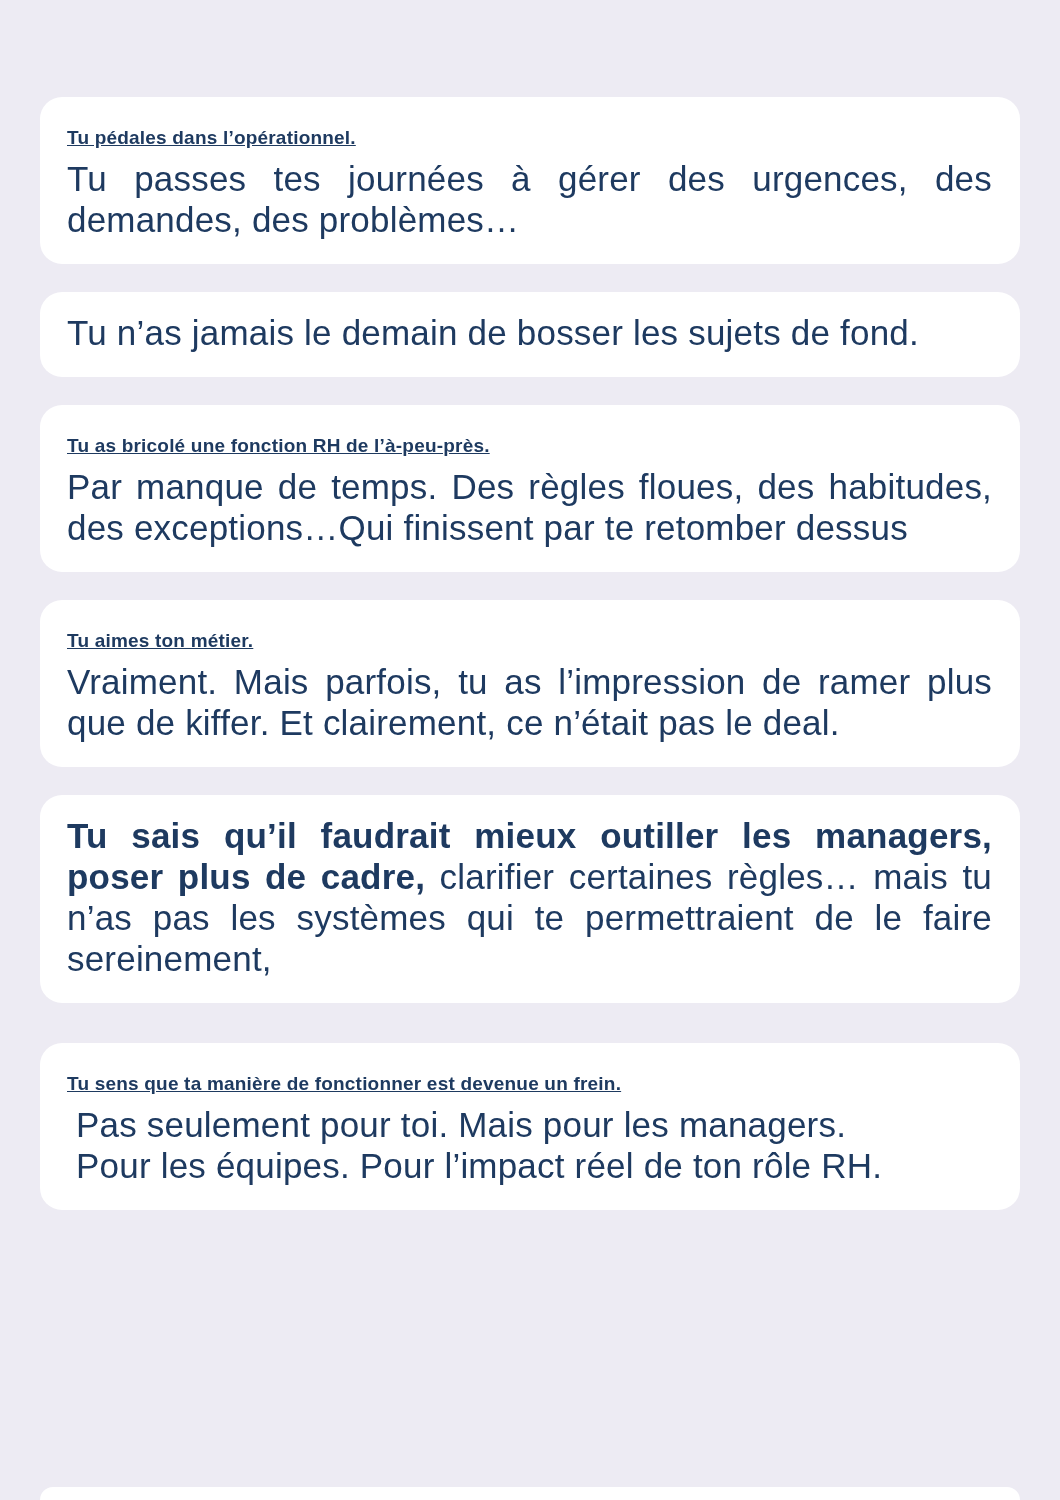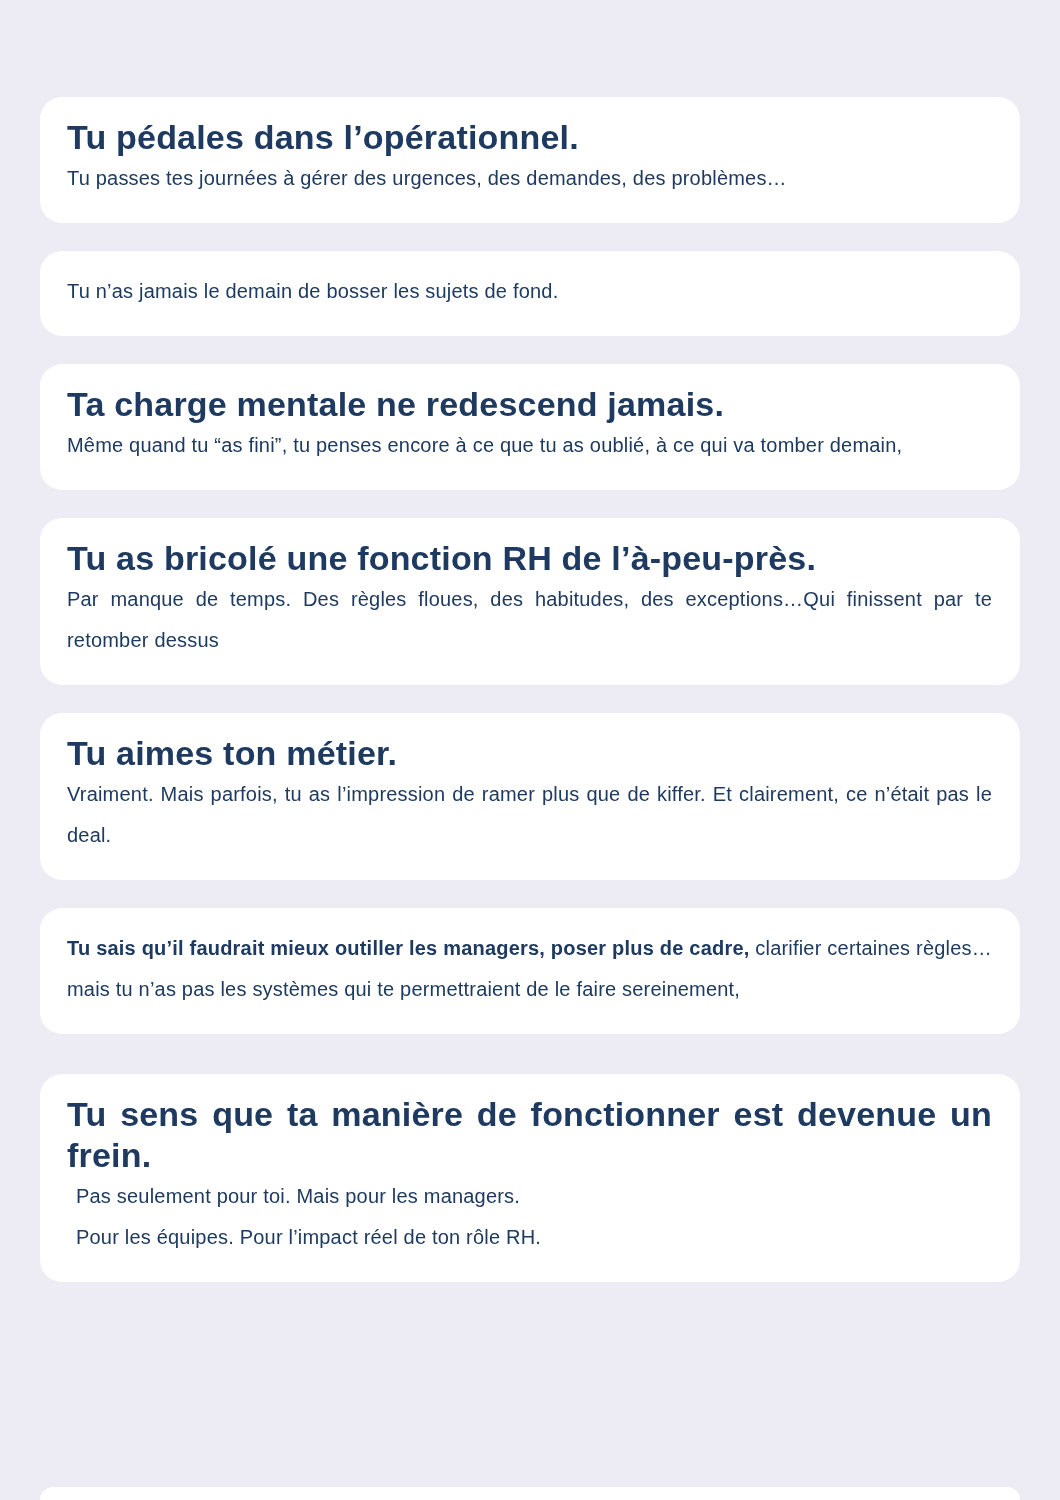--- a/index.html
+++ b/index.html
@@ -23,27 +23,28 @@
     background: #FFFFFF;
     border-radius: 22px;
     padding: 20px 28px 24px 27px;
     margin-bottom: 28px;
     text-align: justify;
   }
   .card.gap-lg { margin-bottom: 40px; margin-top: 12px; }
   .card p { margin: 0; }
   .card-title {
     font-weight: 700;
-    font-size: 34px;
+    font-size: 19px;
     line-height: 41px;
     letter-spacing: 0.2px;
+    text-decoration: underline;
   }
   .card-body {
     font-weight: 400;
-    font-size: 20px;
+    font-size: 35px;
     line-height: 41px;
     letter-spacing: 0.2px;
   }
   .card-body.indent { padding-left: 9px; }
   .title-inline { font-weight: 700; }
   .card-partial {
     position: absolute;
     left: 40px;
     right: 40px;
     bottom: 0;
@@ -59,24 +60,20 @@
 
   <section class="card">
     <p class="card-title">Tu pédales dans l’opérationnel.</p>
     <p class="card-body">Tu passes tes journées à gérer des urgences, des demandes, des problèmes…</p>
   </section>
 
   <section class="card">
     <p class="card-body">Tu n’as jamais le demain de bosser les sujets de fond.</p>
   </section>
 
-  <section class="card">
-    <p class="card-title">Ta charge mentale ne redescend jamais.</p>
-    <p class="card-body">Même quand tu “as fini”, tu penses encore à ce que tu as oublié, à ce qui va tomber demain,</p>
-  </section>
 
   <section class="card">
     <p class="card-title">Tu as bricolé une fonction RH de l’à-peu-près.</p>
     <p class="card-body">Par manque de temps. Des règles floues, des habitudes, des exceptions…Qui finissent par te retomber dessus</p>
   </section>
 
   <section class="card">
     <p class="card-title">Tu aimes ton métier.</p>
     <p class="card-body">Vraiment. Mais parfois, tu as l’impression de ramer plus que de kiffer.  Et clairement, ce n’était pas le deal.</p>
   </section>

